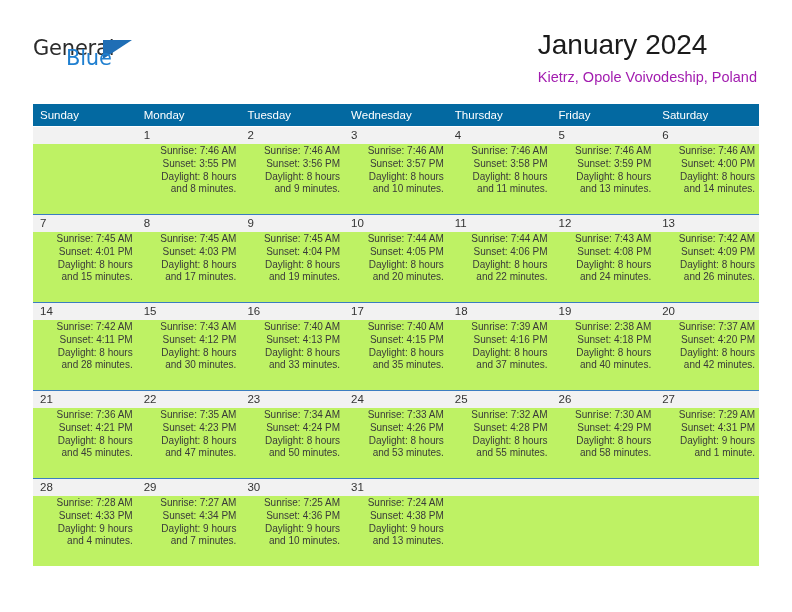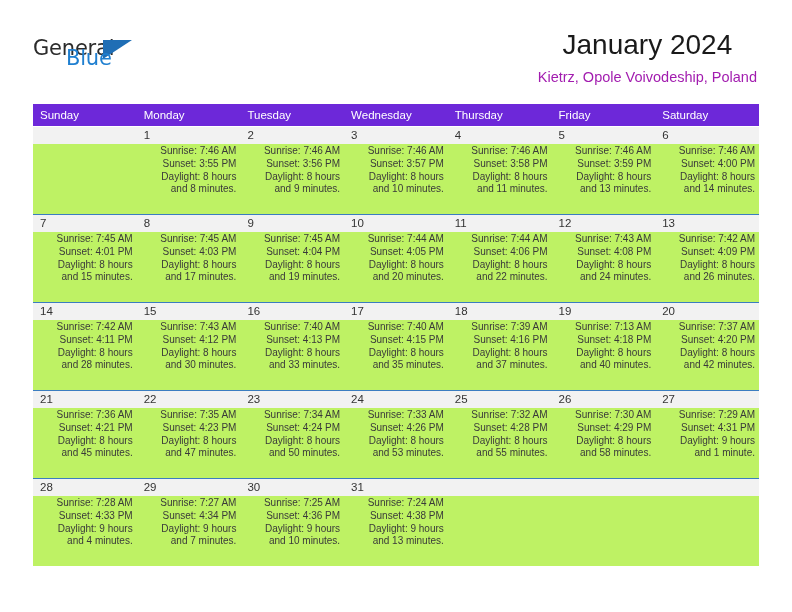--- a/index.html
+++ b/index.html
@@ -65,21 +65,21 @@
     color: #1f7fd0;
     font-family: "DejaVu Sans", sans-serif;
     font-weight: 400;
     line-height: 24px;
   }
 
   .title-block {
     position: absolute;
     right: 35px;
     top: 28px;
-    text-align: center;
+    text-align: left;
   }
   .cal-title {
     font-size: 28px;
     font-weight: 400;
     color: #1a1a1a;
     line-height: 34px;
     white-space: nowrap;
   }
   .cal-subtitle {
     margin-top: 6px;
@@ -98,21 +98,21 @@
     width: 726px;
   }
   table.cal {
     border-collapse: collapse;
     table-layout: fixed;
     width: 726px;
   }
   table.cal col { width: 103.71px; }
 
   thead th {
-    background: #6d28d9;
+    background: #0369a1;
     color: #ffffff;
     font-size: 11.5px;
     font-weight: 400;
     text-align: left;
     padding: 4px 0 4px 7px;
     height: 14px;
     line-height: 14px;
     border: none;
   }
 
@@ -327,21 +327,21 @@
             <span class="line">Daylight: 8 hours</span>
             <span class="line">and 35 minutes.</span>
           </td>
           <td>
             <span class="line">Sunrise: 7:39 AM</span>
             <span class="line">Sunset: 4:16 PM</span>
             <span class="line">Daylight: 8 hours</span>
             <span class="line">and 37 minutes.</span>
           </td>
           <td>
-            <span class="line">Sunrise: 7:13 AM</span>
+            <span class="line">Sunrise: 2:38 AM</span>
             <span class="line">Sunset: 4:18 PM</span>
             <span class="line">Daylight: 8 hours</span>
             <span class="line">and 40 minutes.</span>
           </td>
           <td>
             <span class="line">Sunrise: 7:37 AM</span>
             <span class="line">Sunset: 4:20 PM</span>
             <span class="line">Daylight: 8 hours</span>
             <span class="line">and 42 minutes.</span>
           </td>

